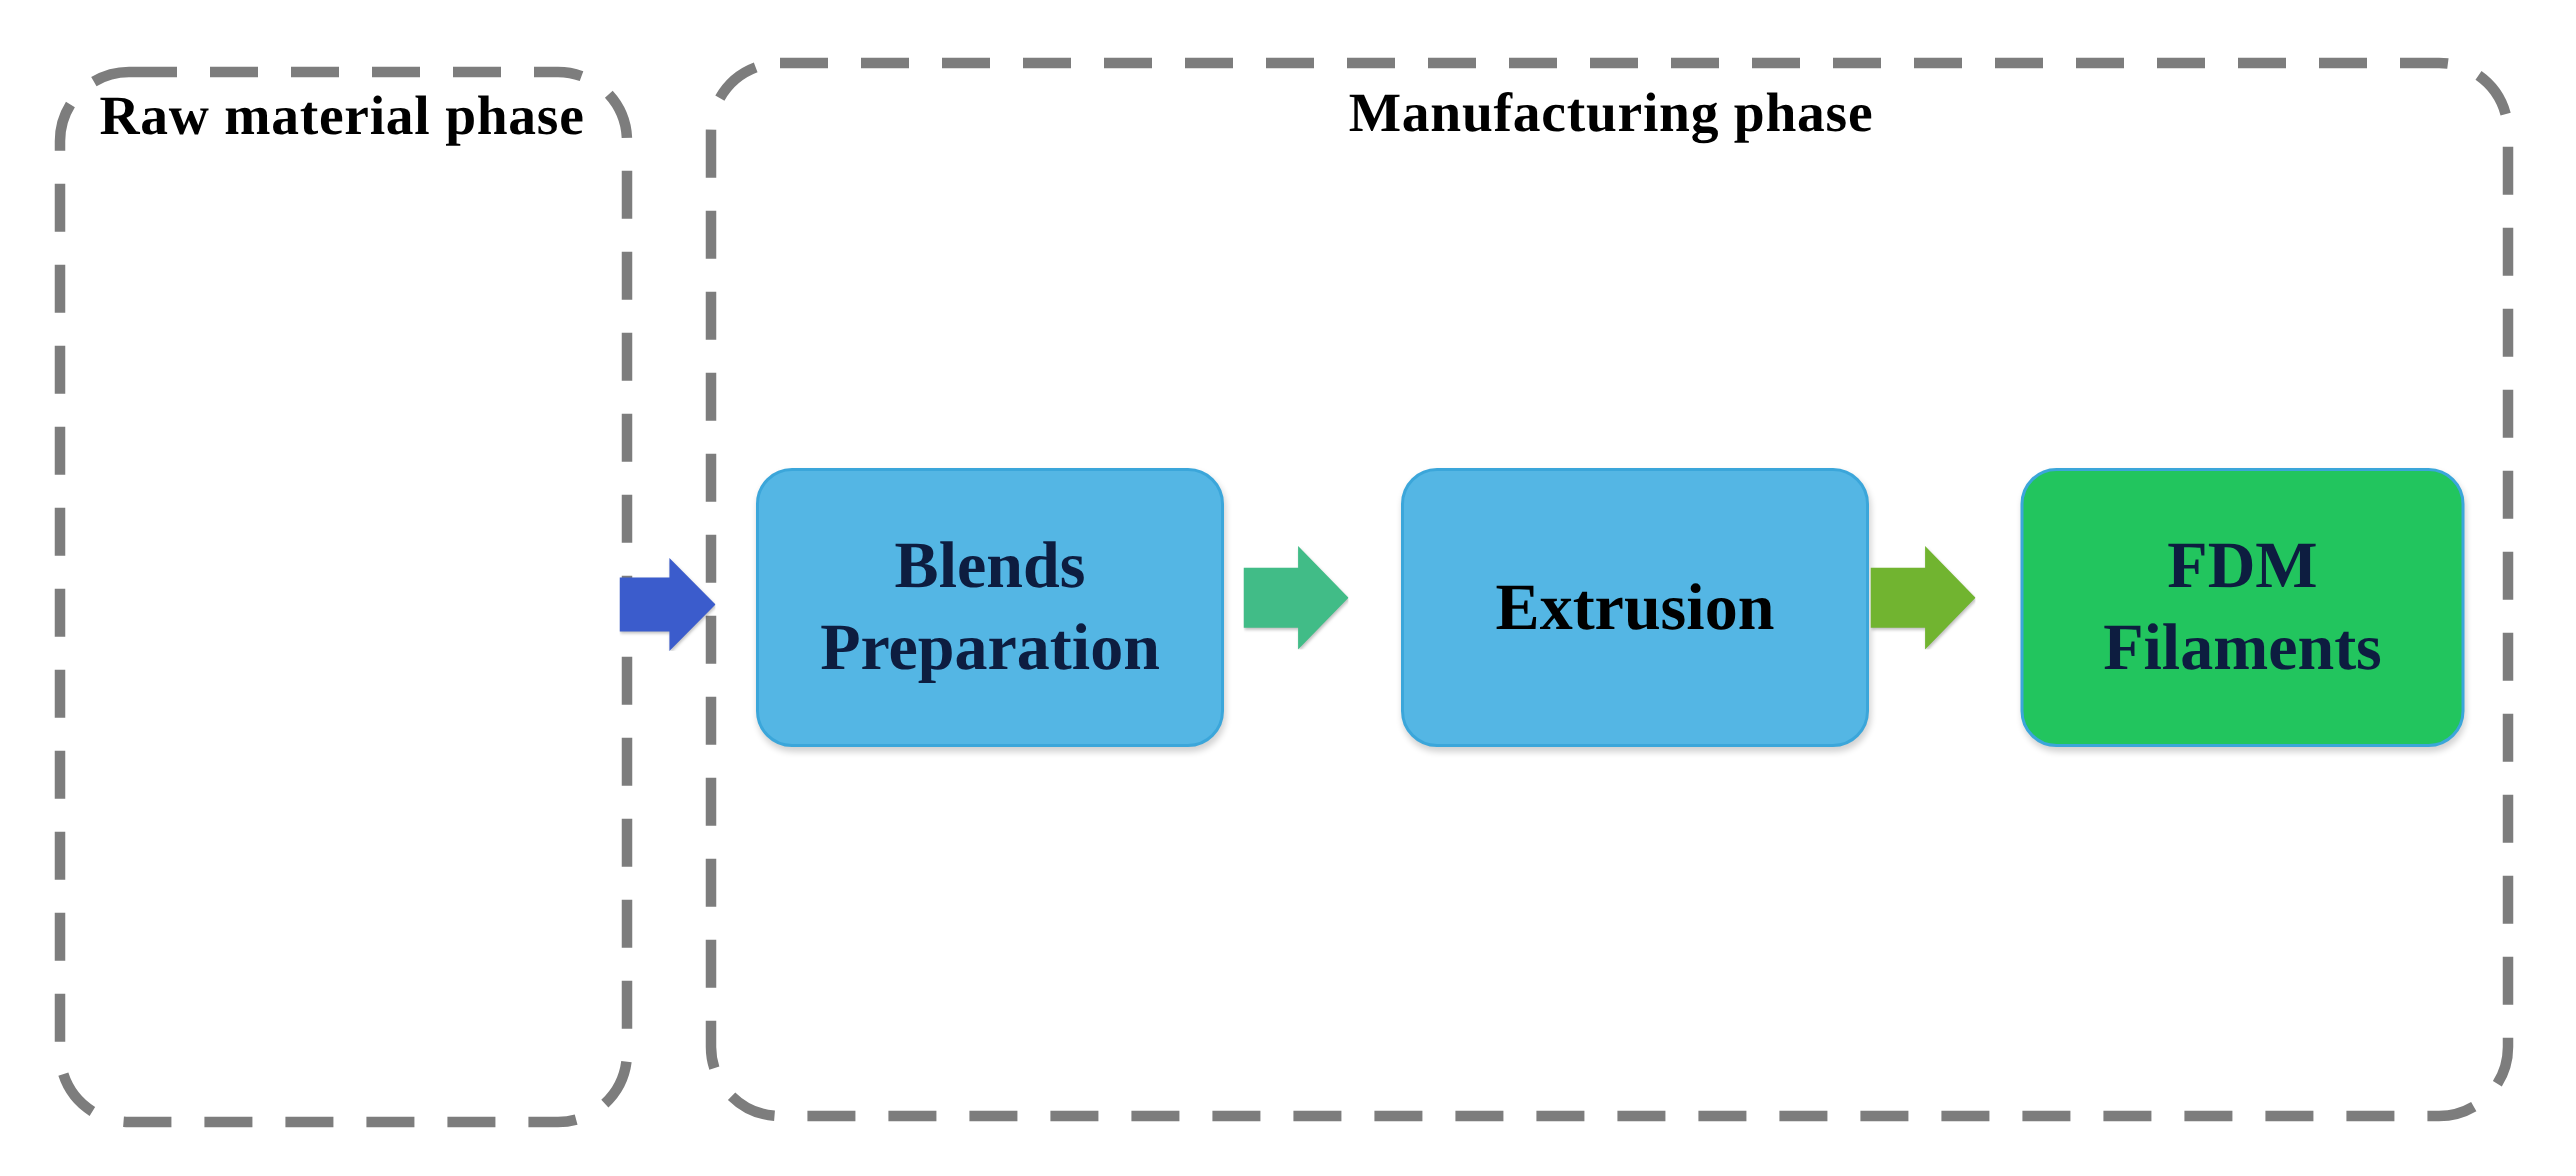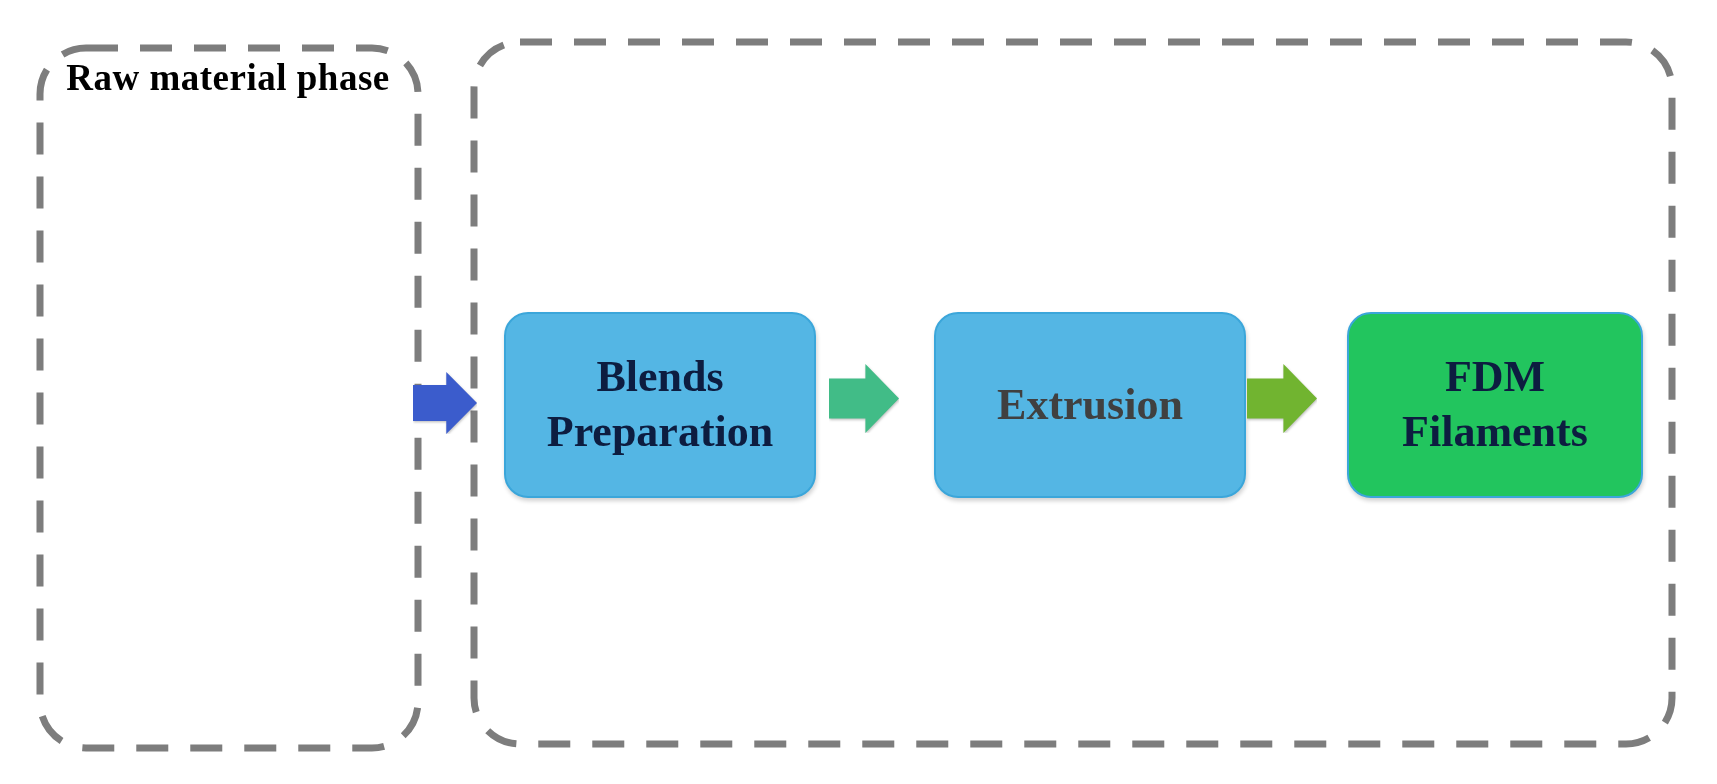--- a/index.html
+++ b/index.html
@@ -71,26 +71,27 @@
 
 <div class="canvas">
 
   <svg class="layer" width="1717" height="784" viewBox="0 0 1717 784" aria-hidden="true">
     <rect class="phase-rect" x="40" y="48" width="378" height="700" rx="46" stroke="#7D7D7D"></rect>
     <rect class="phase-rect" x="474" y="42" width="1198" height="702" rx="46" stroke="#7D7D7D"></rect>
   </svg>
 
   <div class="phase-label raw" style="color: rgb(0, 0, 0); text-align: center;">Raw material phase</div>
 
+  <div class="phase-label manuf" style="color: rgb(0, 0, 0);">Manufacturing phase</div>
 
 
   <div class="node blends-prep" style="background-color: rgb(84, 182, 228); border-color: rgb(59, 166, 218); color: rgb(13, 29, 64);">Blends
 Preparation</div>
 
-  <div class="node extrusion" style="background-color: rgb(84, 182, 228); border-color: rgb(59, 166, 218); color: #404040;">Extrusion</div>
+  <div class="node extrusion" style="background-color: rgb(84, 182, 228); border-color: rgb(59, 166, 218); color: #000000;">Extrusion</div>
 
   <div class="node fdm-filaments" style="background-color: #22c55e; border-color: rgb(59, 166, 218); color: rgb(13, 29, 64);">FDM
 Filaments</div>
 
   <svg class="arrow a1" viewBox="0 0 100 100" preserveAspectRatio="none" aria-hidden="true">
     <path d="M0,21 L52,21 L52,0 L100,50 L52,100 L52,79 L0,79 Z" fill="#3B5CCC"></path>
   </svg>
 
   <svg class="arrow a2" viewBox="0 0 100 100" preserveAspectRatio="none" aria-hidden="true">
     <path d="M0,21 L52,21 L52,0 L100,50 L52,100 L52,79 L0,79 Z" fill="#41BC87"></path>

